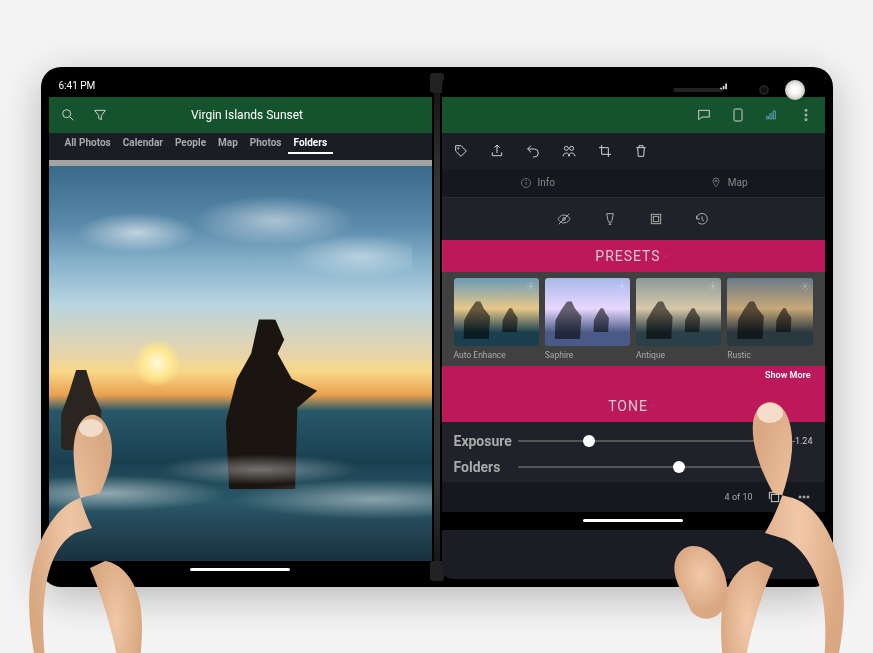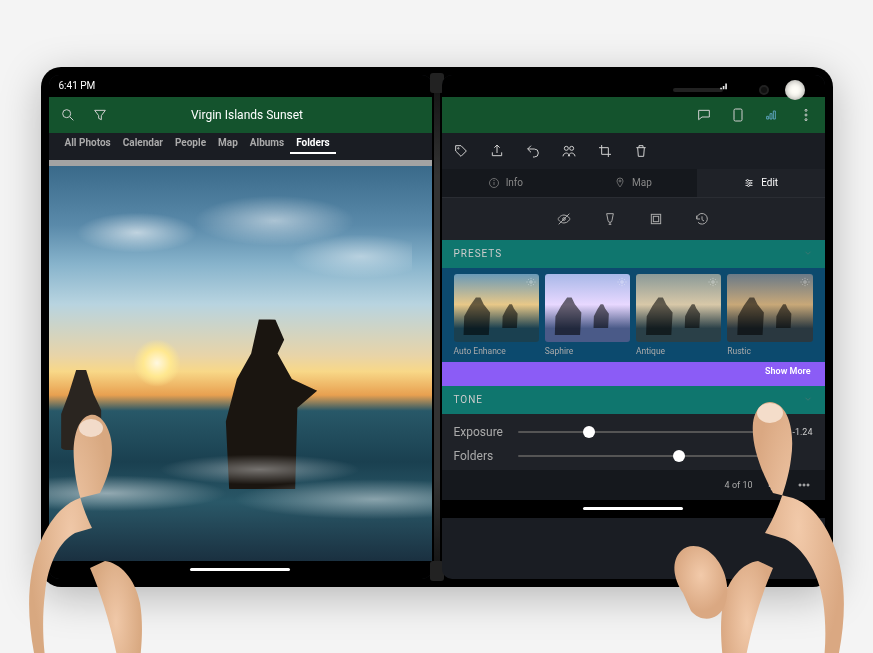--- a/index.html
+++ b/index.html
@@ -225,35 +225,35 @@
     display: flex;
     justify-content: center;
     gap: 28px;
     padding: 12px 0;
     background: #1f2228;
   }
   .edit-tools .icon-btn { color: #aaa; }
 
   .section-header {
     display: flex;
-    justify-content: space-between;
+    justify-content: center;
     align-items: center;
     padding: 8px 12px;
-    font-size: 10px;
+    font-size: 14px;
     letter-spacing: 1px;
     color: #ccc;
-    background: #0f766e;
+    background: #be185d;
   }
   .chevron { color: #777; }
 
   .presets {
     display: flex;
     gap: 6px;
     padding: 6px 12px;
-    background: #0c4a6e;
+    background: #404040;
   }
   .preset {
     flex: 1;
     display: flex;
     flex-direction: column;
     gap: 4px;
     cursor: pointer;
   }
   .preset-thumb {
     aspect-ratio: 1.25/1;
@@ -286,38 +286,39 @@
   .thumb-silhouette.small {
     left: 55%; bottom: 20%; width: 22%; height: 35%;
   }
 
   .show-more {
     text-align: right;
     padding: 4px 14px 10px;
     font-size: 9px;
     font-weight: 600;
     color: #fff;
-    background: #8b5cf6;
+    background: #be185d;
     cursor: pointer;
   }
 
   .tone {
     padding: 6px 12px 2px;
     background: #1f2228;
   }
   .slider-row {
     display: flex;
     align-items: center;
     gap: 10px;
     padding: 5px 0;
   }
   .slider-label {
     width: 54px;
-    font-size: 12px;
+    font-size: 14px;
     color: #aaa;
+    font-weight: bold;
   }
   .slider-track {
     flex: 1;
     height: 2px;
     background: #555;
     position: relative;
     border-radius: 1px;
   }
   .slider-thumb {
     position: absolute;
@@ -429,21 +430,21 @@
       </div>
       <div class="title">Virgin Islands Sunset</div>
       <div style="width:36px"></div>
     </div>
 
     <div class="tabs">
       <div class="tab">All Photos</div>
       <div class="tab">Calendar</div>
       <div class="tab">People</div>
       <div class="tab">Map</div>
-      <div class="tab">Albums</div>
+      <div class="tab">Photos</div>
       <div class="tab active">Folders</div>
     </div>
 
     <div class="photo">
       <div class="clouds"></div>
       <div class="sun"></div>
       <div class="surfer-a"></div>
       <div class="surfer-b"></div>
       <div class="wave-foam"></div>
     </div>
@@ -553,31 +554,20 @@
             <circle cx="12" cy="7" r="0.5"></circle>
           </svg>
         <span>Info</span>
       </div>
       <div class="subtab">
         <svg viewBox="0 0 24 24">
             <path d="M12 2a6 6 0 0 1 6 6c0 4-6 12-6 12S6 12 6 8a6 6 0 0 1 6-6z"></path>
             <circle cx="12" cy="8" r="2"></circle>
           </svg>
         <span>Map</span>
-      </div>
-      <div class="subtab active">
-        <svg viewBox="0 0 24 24">
-            <line x1="5" y1="7" x2="19" y2="7"></line>
-            <line x1="5" y1="12" x2="19" y2="12"></line>
-            <line x1="5" y1="17" x2="19" y2="17"></line>
-            <circle cx="9" cy="7" r="2" fill="#1f2228"></circle>
-            <circle cx="15" cy="12" r="2" fill="#1f2228"></circle>
-            <circle cx="11" cy="17" r="2" fill="#1f2228"></circle>
-          </svg>
-        <span>Edit</span>
       </div>
     </div>
 
     <div class="edit-tools">
       <div class="icon-btn">
         <svg viewBox="0 0 24 24">
             <path d="M3 12s3-6 9-6 9 6 9 6-3 6-9 6-9-6-9-6z"></path>
             <circle cx="12" cy="12" r="2"></circle>
             <line x1="4" y1="20" x2="20" y2="4"></line>
           </svg>

